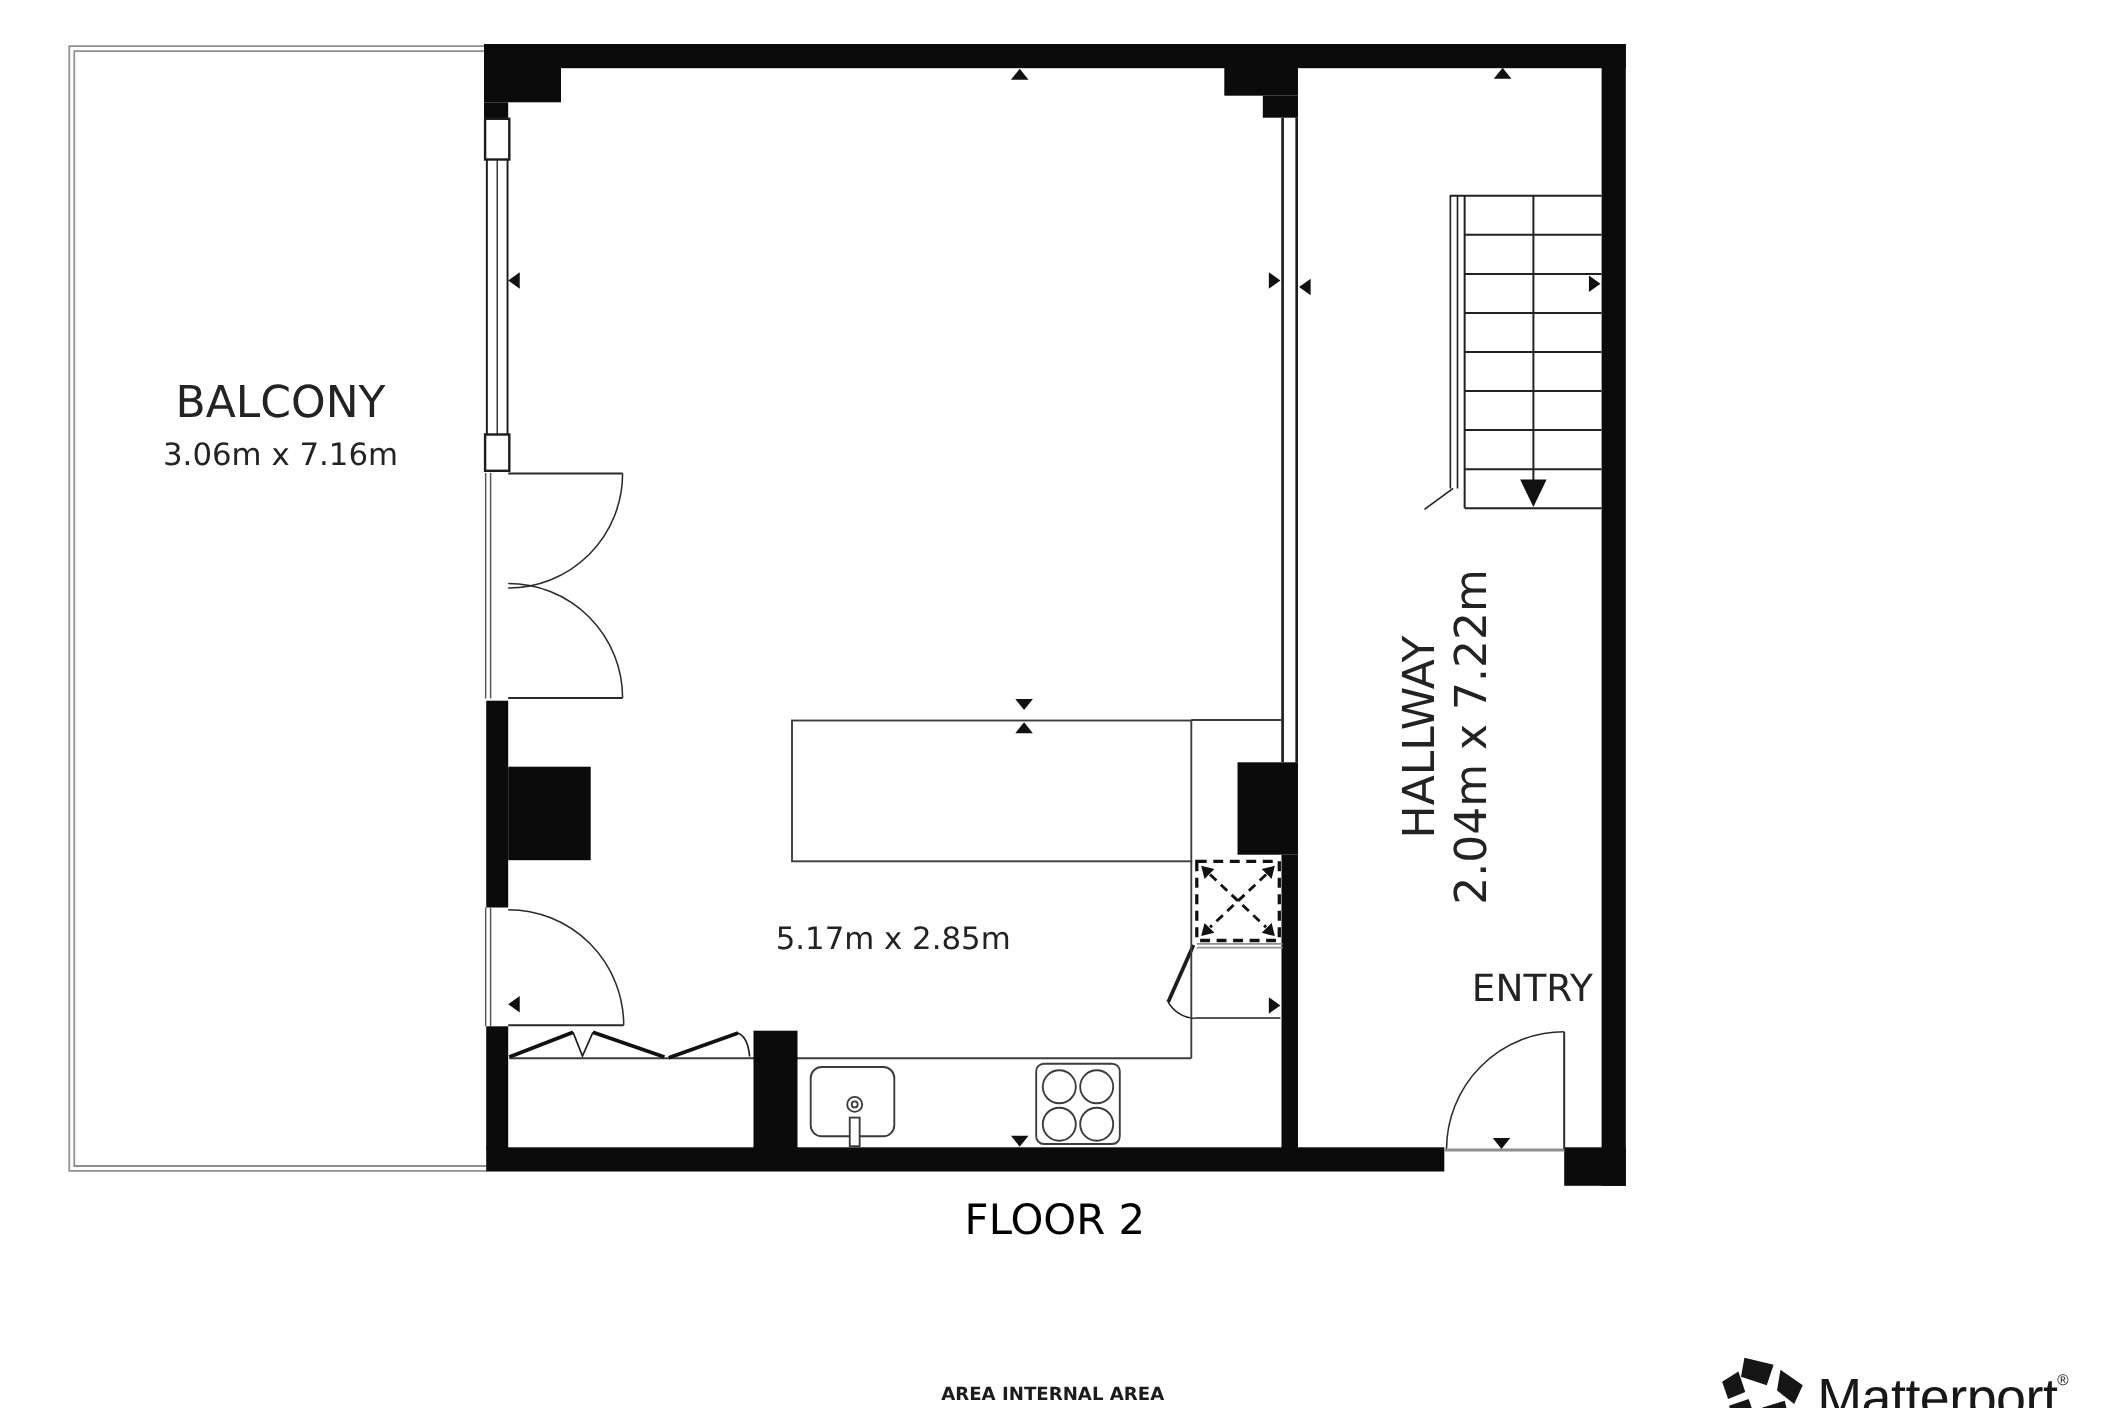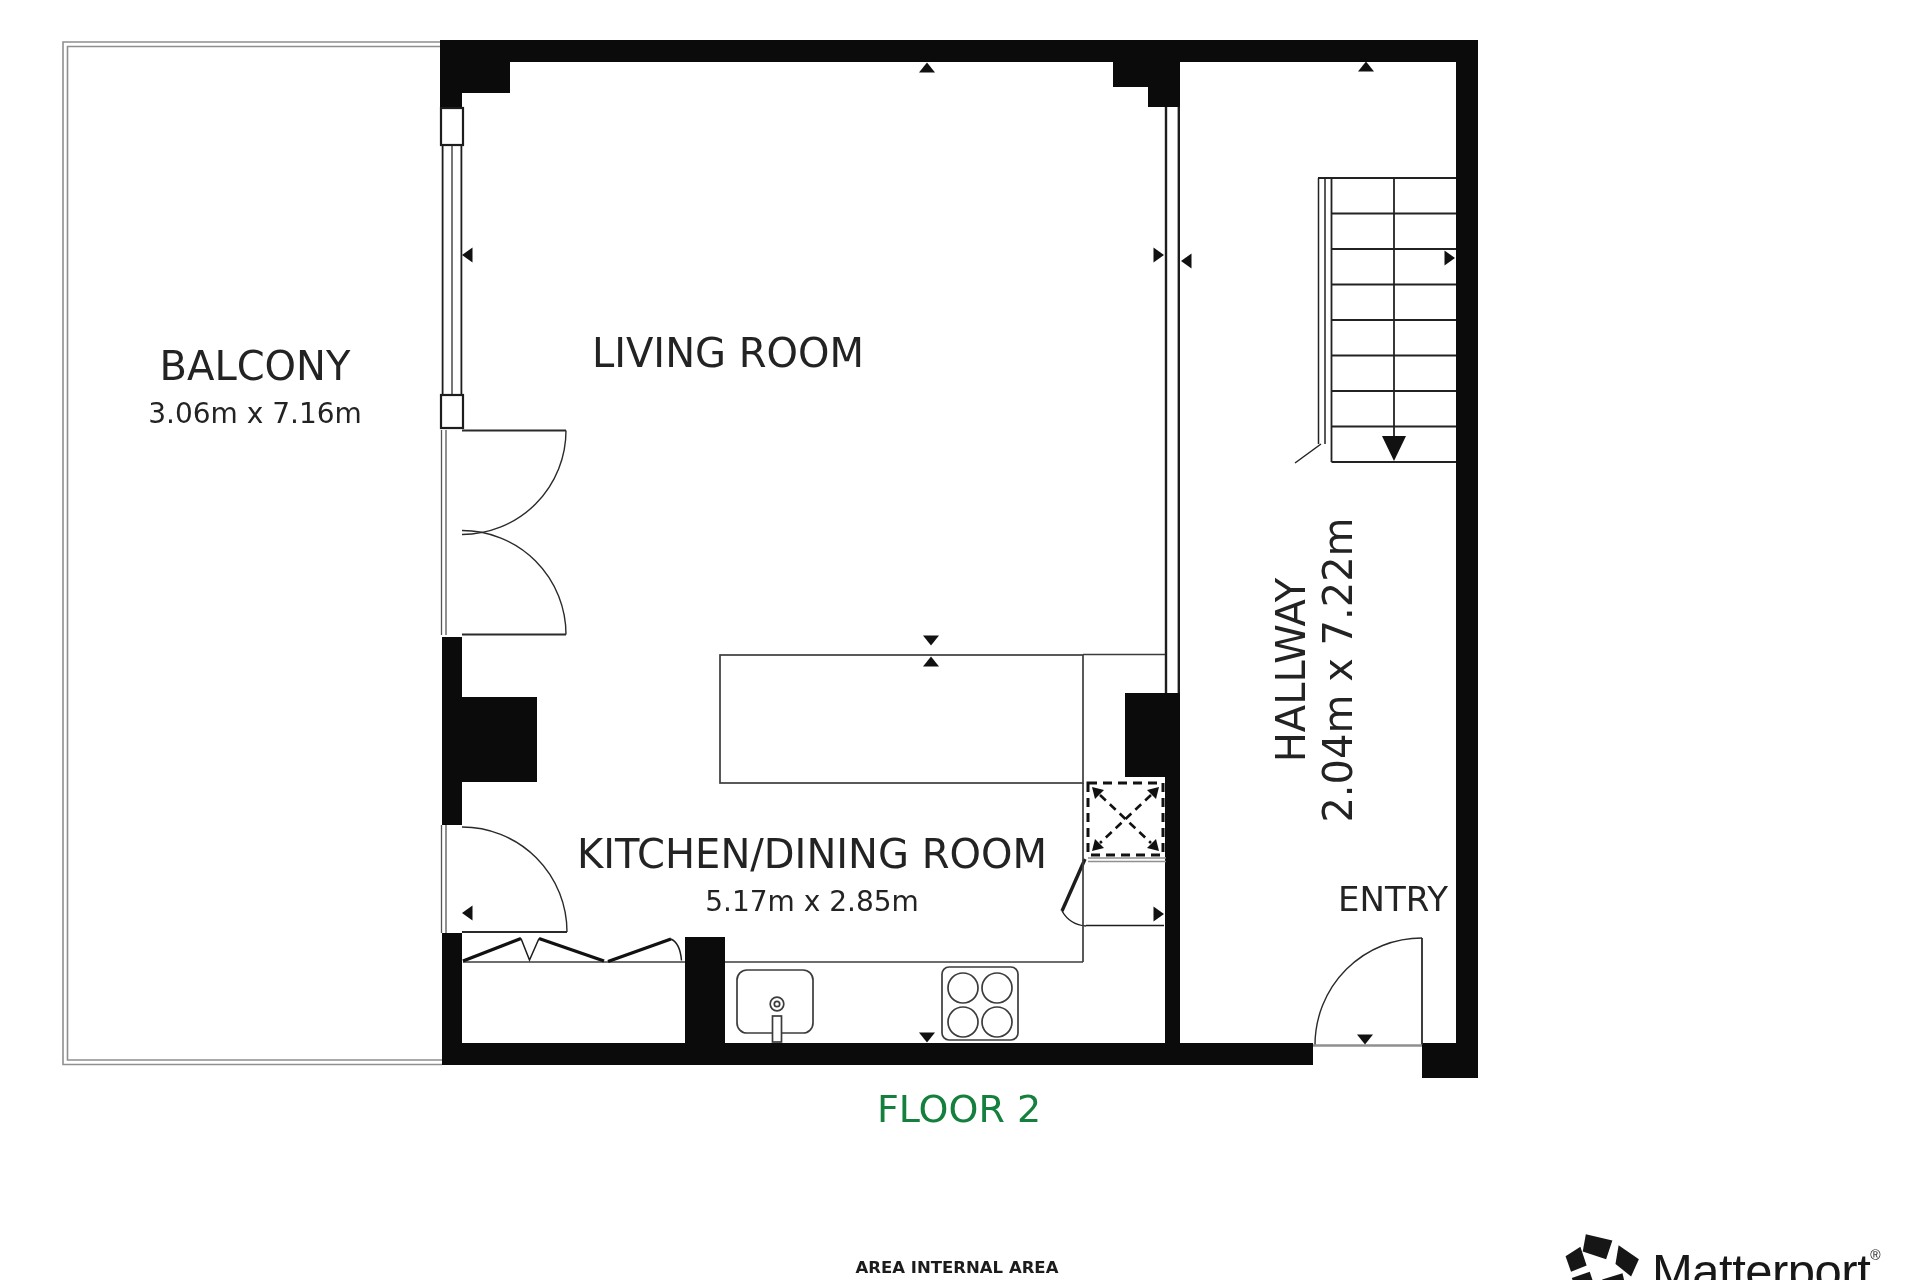--- a/index.html
+++ b/index.html
@@ -4,21 +4,21 @@
 <style>
   html,body{margin:0;padding:0;background:#fff;}
   .stage{position:relative;width:1912px;height:1280px;background:#fff;overflow:hidden;
          font-family:"DejaVu Sans","Liberation Sans",sans-serif;}
   .plan-svg{position:absolute;left:0;top:0;}
   .label{position:absolute;transform:translateX(-50%);text-align:center;color:#232323;
          white-space:nowrap;font-size:40px;line-height:48px;}
   .label .dims{font-size:28px;}
   .label-rot{position:absolute;transform:translate(-50%,-50%) rotate(-90deg);text-align:center;
          color:#232323;white-space:nowrap;font-size:40px;line-height:47px;}
-  .floor-label{position:absolute;transform:translateX(-50%);color:#15803d;font-size:38px;}
+  .floor-label{position:absolute;transform:translateX(-50%);color:#000000;font-size:38px;}
   .entry-label{position:absolute;transform:translateX(-50%);color:#232323;font-size:34px;}
   .footer-area{position:absolute;transform:translateX(-50%);text-align:center;color:#1c1c1c;
          font-size:16.5px;font-weight:600;line-height:17.8px;white-space:pre;}
   .brand{position:absolute;color:#161616;}
   .brand-text{position:absolute;font-family:"Liberation Sans","DejaVu Sans",sans-serif;
          font-size:49px;font-weight:500;letter-spacing:-0.5px;color:#181818;white-space:nowrap;}
   .brand-reg{font-size:14px;vertical-align:28px;font-weight:400;}
 </style>
 </head>
 <body>
@@ -183,25 +183,23 @@
       <polygon points="1365,1044.5 1357,1034.5 1373,1034.5"></polygon>
     </g>
   </svg>
 
   <div class="label" style="left:255px;top:342px">
     <div>BALCONY</div>
     <div class="dims">3.06m x 7.16m</div>
   </div>
 
   <div class="label" style="left:728px;top:329px">
-    <div>LIVING ROOM</div>
   </div>
 
   <div class="label" style="left:812px;top:830px">
-    <div>KITCHEN/DINING ROOM</div>
     <div class="dims">5.17m x 2.85m</div>
   </div>
 
   <div class="label-rot" style="left:1315px;top:670px">
     <div>HALLWAY</div>
     <div>2.04m x 7.22m</div>
   </div>
 
   <div class="entry-label" style="left:1393px;top:879px">ENTRY</div>
 

